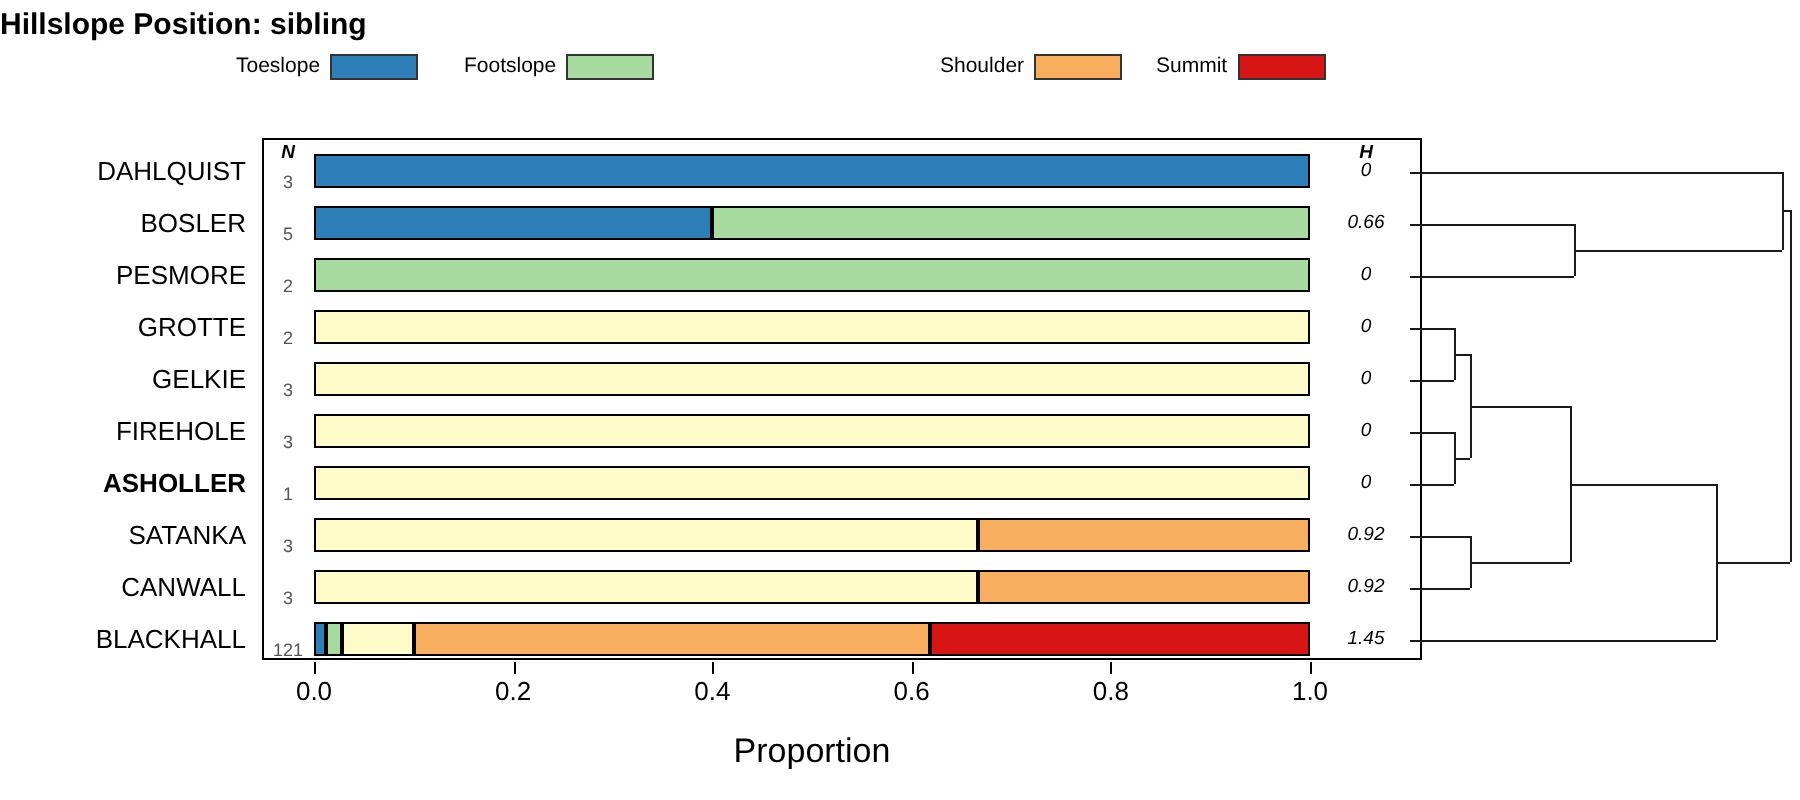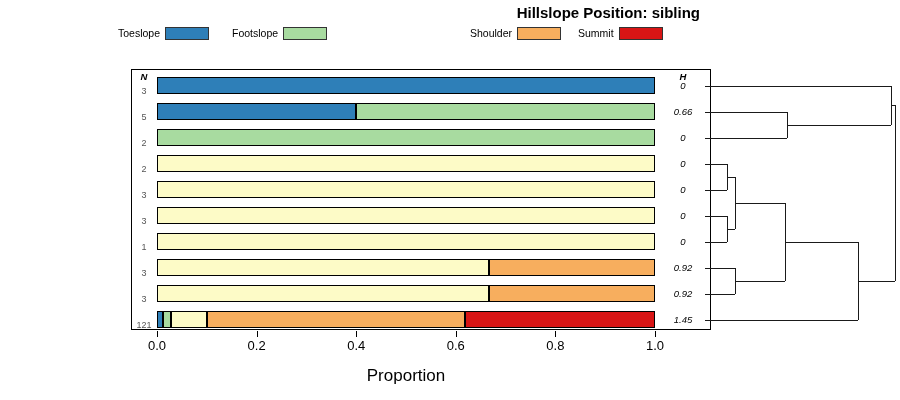--- a/index.html
+++ b/index.html
@@ -1,19 +1,19 @@
 <!DOCTYPE html>
 <html><head>
 <meta charset="utf-8">
 <style>
   html,body{margin:0;padding:0;}
   body{width:900px;height:400px;background:#ffffff;font-family:"Liberation Sans",sans-serif;overflow:hidden;position:relative;}
   #root{position:relative;width:900px;height:400px;}
 
-  .title{position:absolute;left:0;top:4px;width:700px;text-align:right;font-size:15px;font-weight:bold;color:#000;}
+  .title{position:absolute;left:0;top:4px;width:700px;text-align:left;font-size:15px;font-weight:bold;color:#000;}
 
   .legend{position:absolute;left:0;top:25px;width:700px;height:16px;}
   .legend-item{position:absolute;top:0;height:16px;display:flex;align-items:center;gap:5px;}
   .legend-label{font-size:10.5px;color:#000;white-space:nowrap;}
   .legend-swatch{width:44px;height:13px;border:1px solid #333;box-sizing:border-box;}
 
   .plotbox{position:absolute;left:131px;top:69px;width:580px;height:261px;border:1px solid #000;box-sizing:border-box;background:#fff;}
 
   .ylabels{position:absolute;left:0px;top:69px;width:127px;height:261px;}
   .ylabel{position:absolute;right:4px;height:16px;line-height:16px;font-size:13px;color:#000;text-align:right;white-space:nowrap;}
@@ -61,20 +61,32 @@
         <span class="legend-swatch" style="background: rgb(247, 174, 94);"></span>
       </div>
       <div class="legend-item" style="left: 578px;">
         <span class="legend-label">Summit</span>
         <span class="legend-swatch" style="background: rgb(216, 21, 21);"></span>
       </div>
     </div>
 
   <div class="plotbox"></div>
 
+  <div class="ylabels">
+      <div class="ylabel" style="top: 9px;">DAHLQUIST</div>
+      <div class="ylabel" style="top: 35px;">BOSLER</div>
+      <div class="ylabel" style="top: 61px;">PESMORE</div>
+      <div class="ylabel" style="top: 87px;">GROTTE</div>
+      <div class="ylabel" style="top: 113px;">GELKIE</div>
+      <div class="ylabel" style="top: 139px;">FIREHOLE</div>
+      <div class="ylabel bold" style="top: 165px;">ASHOLLER</div>
+      <div class="ylabel" style="top: 191px;">SATANKA</div>
+      <div class="ylabel" style="top: 217px;">CANWALL</div>
+      <div class="ylabel" style="top: 243px;">BLACKHALL</div>
+    </div>
   <div class="ncol">
       <div class="colhead" style="left: 0px; top: 2px; width: 26px;">N</div>
       <div class="ncell" style="top: 17px; left: 0px;">3</div>
       <div class="ncell" style="top: 43px; left: 0px;">5</div>
       <div class="ncell" style="top: 69px; left: 0px;">2</div>
       <div class="ncell" style="top: 95px; left: 0px;">2</div>
       <div class="ncell" style="top: 121px; left: 0px;">3</div>
       <div class="ncell" style="top: 147px; left: 0px;">3</div>
       <div class="ncell" style="top: 173px; left: 0px;">1</div>
       <div class="ncell" style="top: 199px; left: 0px;">3</div>

